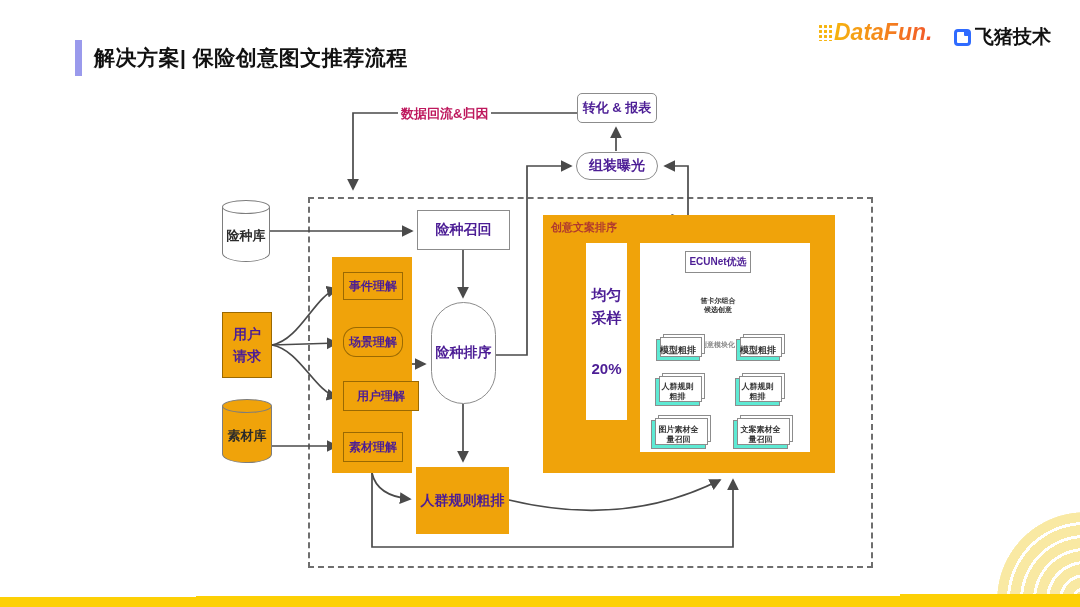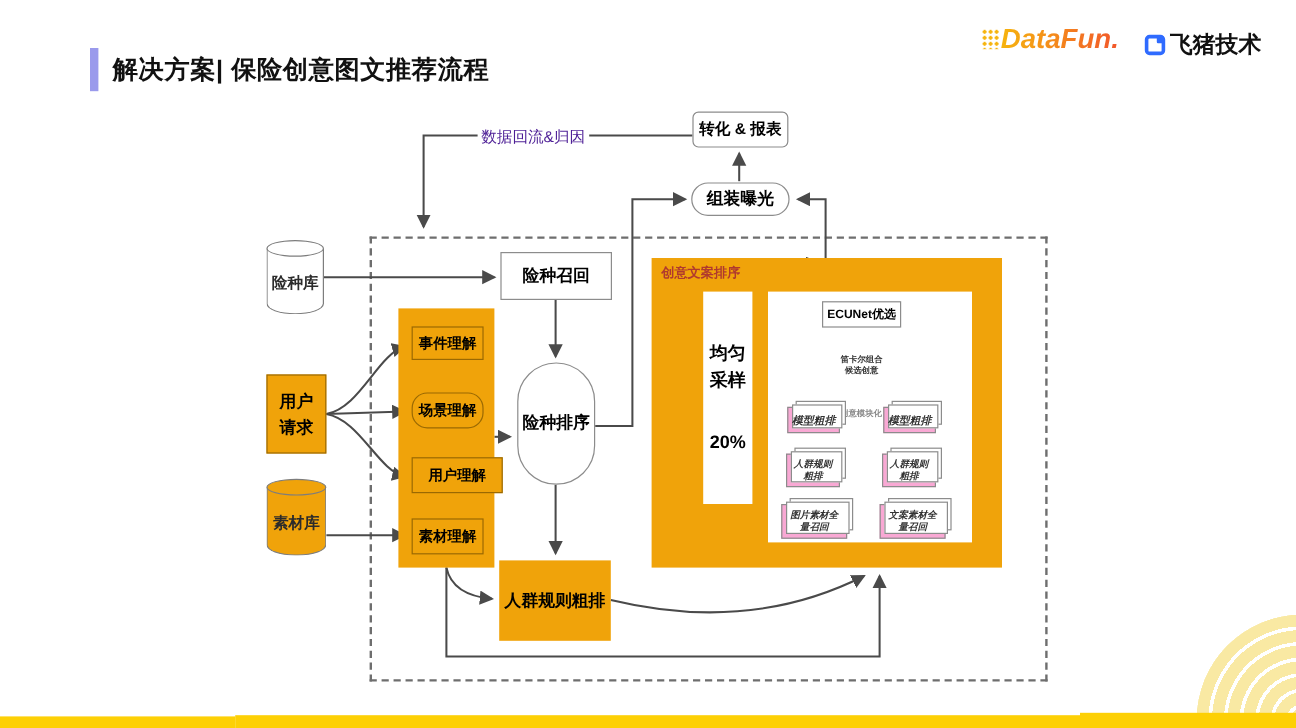--- a/index.html
+++ b/index.html
@@ -25,44 +25,44 @@
   .ring-circle{position:absolute;left:997px;top:512px;width:176px;height:176px;border-radius:50%;
     background:repeating-radial-gradient(circle at center,#f9e9a3 0 10px,#ffffff 10px 13px);z-index:1;}
   .bar{position:absolute;background:#fdd005;z-index:2;}
   .bar.seg1{left:0;bottom:0;width:196px;height:10px;}
   .bar.seg2{left:196px;bottom:0;width:704px;height:11px;}
   .bar.seg3{left:900px;bottom:0;width:180px;height:13px;}
   
   .dashed-box{position:absolute;left:308px;top:197px;width:565px;height:371px;border:2px dashed #6e6e6e;box-sizing:border-box;z-index:1;}
   #wires{position:absolute;left:0;top:0;width:1080px;height:607px;z-index:2;pointer-events:none;}
   .node{position:absolute;box-sizing:border-box;display:flex;align-items:center;justify-content:center;
-    text-align:center;z-index:3;font-weight:bold;color:#000000;}
+    text-align:center;z-index:3;font-weight:bold;color:#4c1d95;}
   .white-rect{background:#fff;border:1.5px solid #8c8c8c;font-size:14px;}
   .rounded{border-radius:5px;}
   .stadium{border-radius:16px;}
   .orange{background:#f0a30a;}
   .orange-border{border:1.5px solid rgba(125,85,0,.75);}
   .plain{border:none;}
   
   .cyl{position:absolute;z-index:3;font-weight:bold;font-size:13px;}
   .cyl .cyl-top{position:absolute;left:0;right:0;top:0;height:14px;border:1.5px solid #7d7d7d;border-radius:50%;box-sizing:border-box;}
   .cyl .cyl-body{position:absolute;left:0;right:0;top:7px;bottom:0;border:1.5px solid #7d7d7d;border-top:none;
     border-radius:0 0 24px 24px / 0 0 9px 9px;box-sizing:border-box;display:flex;align-items:center;justify-content:center;padding-top:4px;}
   .cyl.white .cyl-top,.cyl.white .cyl-body{background:#fff;}
   .cyl.amber .cyl-top,.cyl.amber .cyl-body{background:#f0a30a;}
   
-  .wire-label{position:absolute;z-index:4;background:#fff;font-size:13px;font-weight:normal;padding:0 3px;color:#4c1d95;}
+  .wire-label{position:absolute;z-index:4;background:#fff;font-size:13px;font-weight:bold;padding:0 3px;color:#be185d;}
   .section-label{position:absolute;left:551px;top:220px;font-size:11px;font-weight:bold;color:#b03a2e;z-index:4;}
   
   .sampling-text{display:flex;flex-direction:column;align-items:center;font-size:15px;line-height:23px;font-weight:bold;}
   .sampling-pct{margin-top:28px;}
   
   .small-node{font-size:10px;font-weight:bold;}
-  .stack{position:absolute;z-index:4;background:#f9a8d4;border:1px solid #8c8c8c;box-sizing:border-box;
-    display:flex;align-items:center;justify-content:center;text-align:center;font-weight:bold;color:#333;font-style:italic;}
+  .stack{position:absolute;z-index:4;background:#5eead4;border:1px solid #8c8c8c;box-sizing:border-box;
+    display:flex;align-items:center;justify-content:center;text-align:center;font-weight:bold;color:#333;}
   .stack::before{content:"";position:absolute;top:-3px;left:3px;width:100%;height:100%;background:#fff;border:1px solid #8c8c8c;z-index:-1;box-sizing:border-box;}
   .stack::after{content:"";position:absolute;top:-6px;left:6px;width:100%;height:100%;background:#fff;border:1px solid #8c8c8c;z-index:-2;box-sizing:border-box;}
   .fs9{font-size:9px;}
   .fs8{font-size:8px;line-height:10px;padding:0 5px;}
   .diamond-text{position:absolute;left:683px;top:296px;width:70px;z-index:4;font-size:7px;line-height:9px;font-weight:bold;text-align:center;color:#333;}
   .module-note{position:absolute;left:700px;top:340px;z-index:4;font-size:7px;color:#8a8a8a;font-weight:bold;}
   .two-line{line-height:22px;font-size:14px;}
 </style>
 </head>
 <body>

